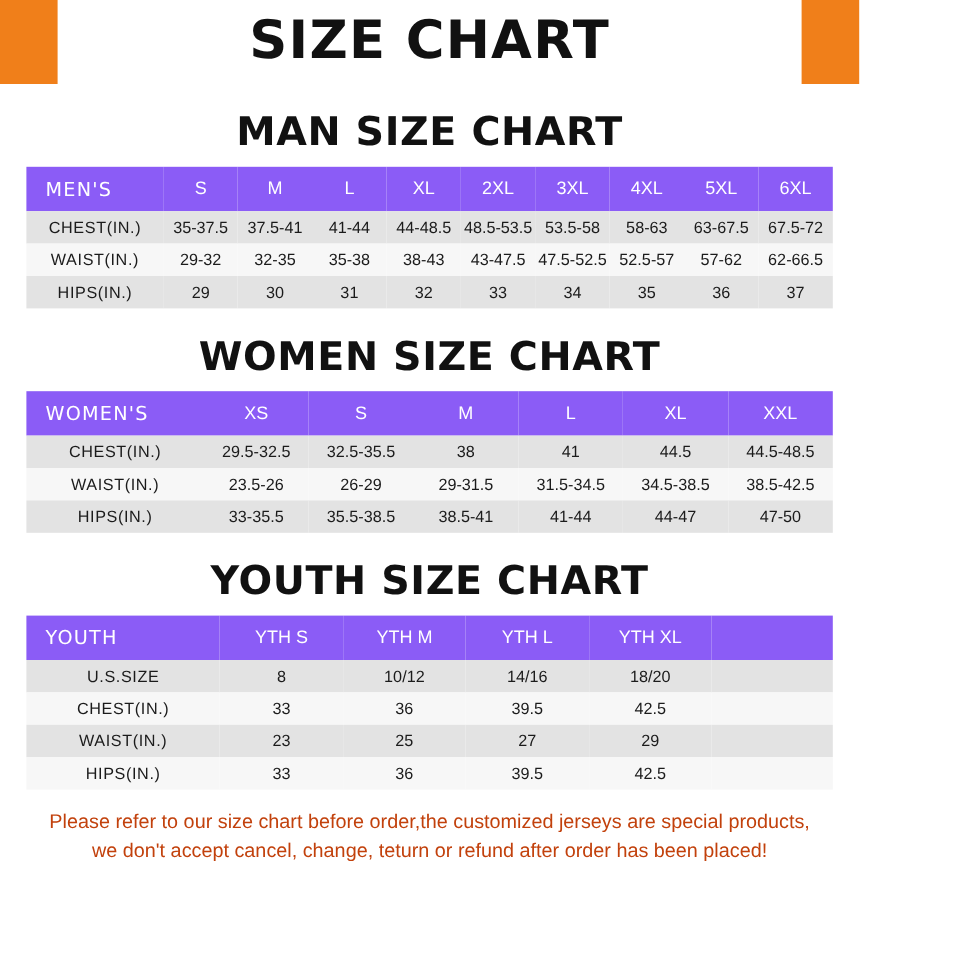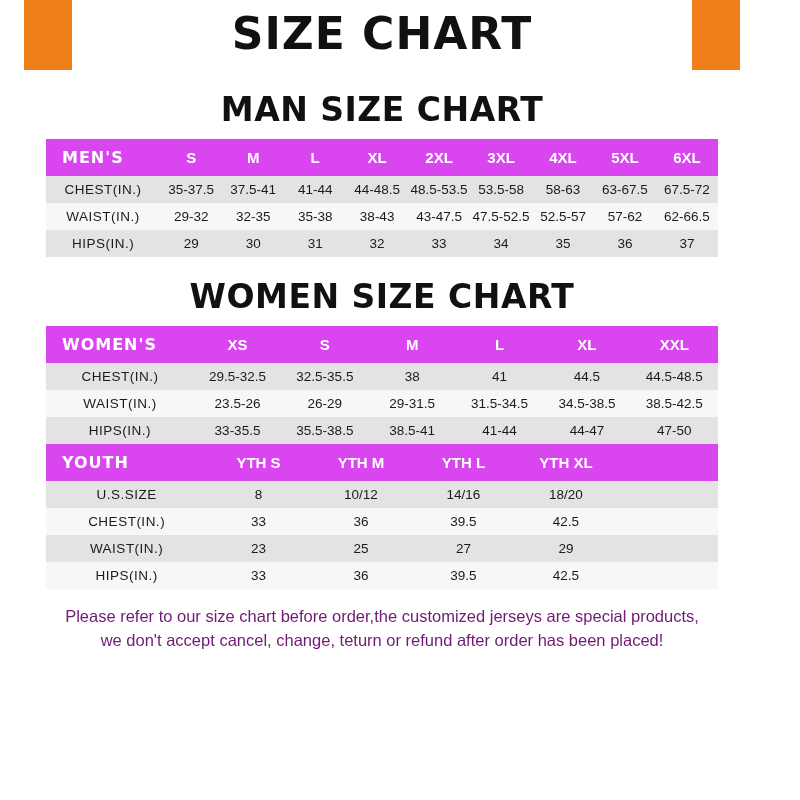--- a/index.html
+++ b/index.html
@@ -12,21 +12,20 @@
     background: #ffffff;
     font-family: "Liberation Sans", sans-serif;
     overflow: hidden;
   }
   .page {
     position: relative;
     width: 716px;
     height: 800px;
     background: #ffffff;
     box-sizing: border-box;
-    margin-left: 24px;
   }
   
   .banner {
     position: relative;
     height: 70px;
     background: #f07f1a;
     display: flex;
     align-items: center;
     justify-content: center;
   }
@@ -66,24 +65,24 @@
     table-layout: fixed;
   }
   table.chart th, table.chart td {
     text-align: center;
     font-size: 13.5px;
     color: #1b1b1b;
     padding: 6px 2px;
     font-family: "Liberation Sans", sans-serif;
   }
   table.chart thead th {
-    background: #d946ef;
+    background: #8b5cf6;
     color: #ffffff;
     font-size: 15px;
-    font-weight: bold;
+    font-weight: normal;
     padding: 9px 2px;
   }
   table.chart thead th.first {
     text-align: left;
     padding-left: 16px;
     font-family: "DejaVu Sans", sans-serif;
     letter-spacing: 1px;
     font-size: 16px;
   }
   table.chart tbody tr.odd td {
@@ -98,21 +97,21 @@
   }
   
   .men-chart col.c0 { width: 17%; }
   .women-chart col.c0 { width: 22%; }
   .youth-chart col.c0 { width: 24%; }
   .youth-chart col.pad { width: 15%; }
   .footer-note {
     margin-top: 16px;
     padding: 0 18px;
     text-align: center;
-    color: #701a75;
+    color: #c2410c;
     font-size: 16.5px;
     line-height: 1.45;
     font-family: "Liberation Sans", sans-serif;
   }
   .footer-line { display: block; }
 </style>
 </head>
 <body>
 
 <div class="page">
@@ -239,20 +238,21 @@
           <td>33-35.5</td>
           <td>35.5-38.5</td>
           <td>38.5-41</td>
           <td>41-44</td>
           <td>44-47</td>
           <td>47-50</td>
         </tr>
       </tbody>
     </table>
 
+    <div class="section-title">YOUTH SIZE CHART</div>
     <table class="chart youth-chart">
       <colgroup>
         <col class="c0">
           <col>
           <col>
           <col>
           <col>
           <col class="pad">
       </colgroup>
       <thead>

